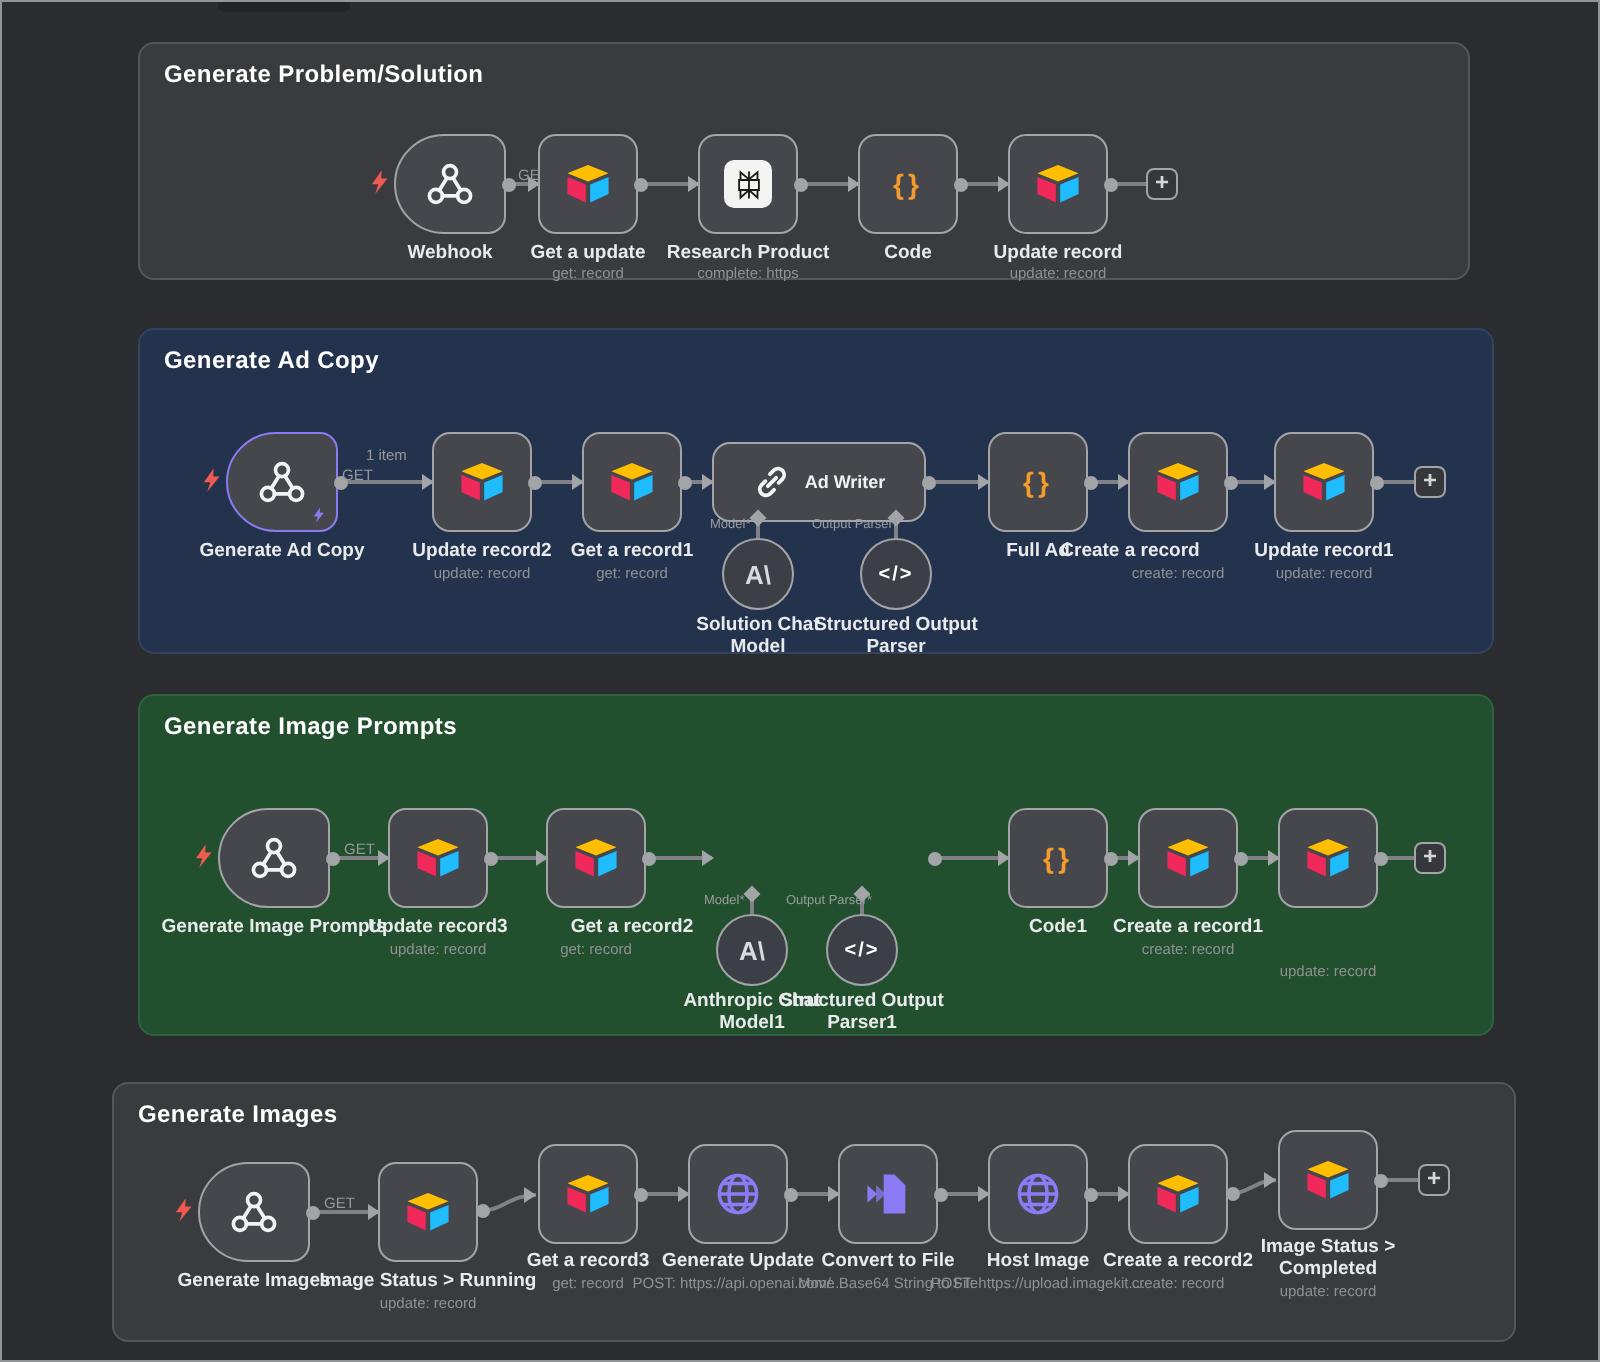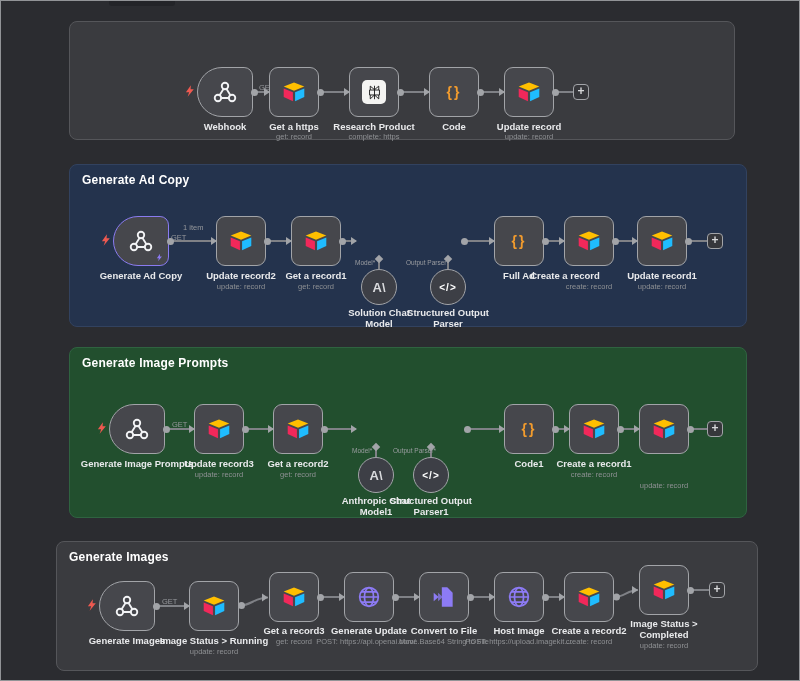--- a/index.html
+++ b/index.html
@@ -96,40 +96,41 @@
           <path d="M12 15.5 6 21v-5.5M12 15.5l6 5.5v-5.5"></path>
       </g>
     </symbol>
   </defs>
 </svg>
 
 <div class="page">
   <div class="toptab" style="left:108px;top:0;width:66px;height:5px"></div>
 
   <div class="section" style="left:68px;top:20px;width:664px;height:117px;background:#3a3b3f;border-color:#55565a"></div>
+  <div class="sec-title" style="left:81px;top:29px;position:absolute">Generate Problem/Solution</div>
 
   <svg class="bolt" style="left:182px;top:83px">
       <use href="#i-bolt"></use>
     </svg>
   <div class="node trigger" style="left:196px;top:66px">
     <svg class="ic">
         <use href="#i-webhook"></use>
       </svg>
   </div>
   <div class="nlabel" style="left:224px;top:120px">Webhook</div>
 
   <div class="conn" style="left:252px;top:90px;width:16px"></div>
   <div class="connlabel" style="left:258px;top:82px">GET</div>
 
   <div class="node" style="left:268px;top:66px">
     <svg class="ic">
         <use href="#i-airtable"></use>
       </svg>
   </div>
-  <div class="nlabel" style="left:293px;top:120px">Get a https</div>
+  <div class="nlabel" style="left:293px;top:120px">Get a update</div>
   <div class="nsub" style="left:293px;top:131px">get: record</div>
 
   <div class="conn" style="left:318px;top:90px;width:30px"></div>
 
   <div class="node" style="left:348px;top:66px">
     <span class="pbox">
         <svg class="ic-xs">
           <use href="#i-perplex"></use>
         </svg>
       </span>
@@ -190,20 +191,26 @@
   <div class="node" style="left:290px;top:215px">
     <svg class="ic">
         <use href="#i-airtable"></use>
       </svg>
   </div>
   <div class="nlabel" style="left:315px;top:269px">Get a record1</div>
   <div class="nsub" style="left:315px;top:281px">get: record</div>
 
   <div class="conn" style="left:340px;top:239px;width:15px"></div>
 
+  <div class="node wide" style="left:355px;top:220px;width:107px">
+    <svg class="ic-sm">
+        <use href="#i-chain"></use>
+      </svg>
+    <span class="wlabel">Ad Writer</span>
+  </div>
   <div class="conn" style="left:462px;top:239px;width:31px"></div>
 
   <div class="node" style="left:493px;top:215px">
     <span class="codeic">{}</span>
   </div>
   <div class="nlabel" style="left:518px;top:269px">Full Ad</div>
 
   <div class="conn" style="left:543px;top:239px;width:20px"></div>
 
   <div class="node" style="left:563px;top:215px">
@@ -266,21 +273,21 @@
   <div class="nlabel" style="left:218px;top:457px">Update record3</div>
   <div class="nsub" style="left:218px;top:469px">update: record</div>
 
   <div class="conn" style="left:243px;top:427px;width:29px"></div>
 
   <div class="node" style="left:272px;top:403px">
     <svg class="ic">
         <use href="#i-airtable"></use>
       </svg>
   </div>
-  <div class="nlabel" style="left:297px;top:457px">Get a record2</div>
+  <div class="nlabel" style="left:315px;top:457px">Get a record2</div>
   <div class="nsub" style="left:297px;top:469px">get: record</div>
 
   <div class="conn" style="left:322px;top:427px;width:33px"></div>
 
   <div class="conn" style="left:465px;top:427px;width:38px"></div>
 
   <div class="node" style="left:503px;top:403px">
     <span class="codeic">{}</span>
   </div>
   <div class="nlabel" style="left:528px;top:457px">Code1</div>

